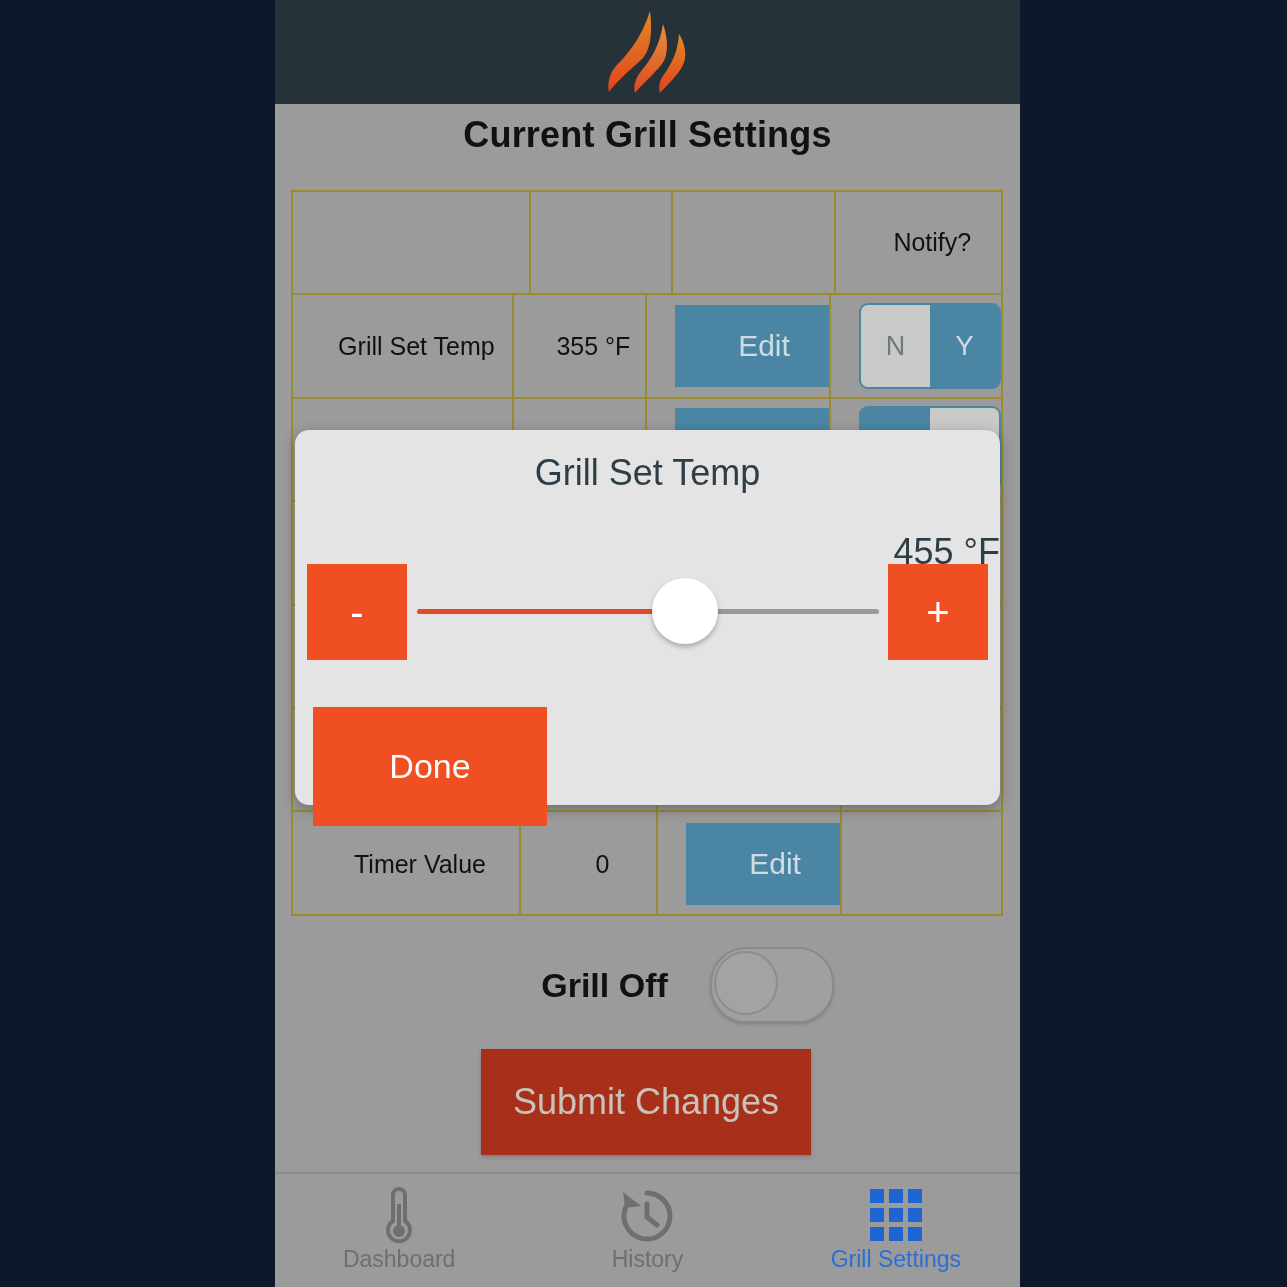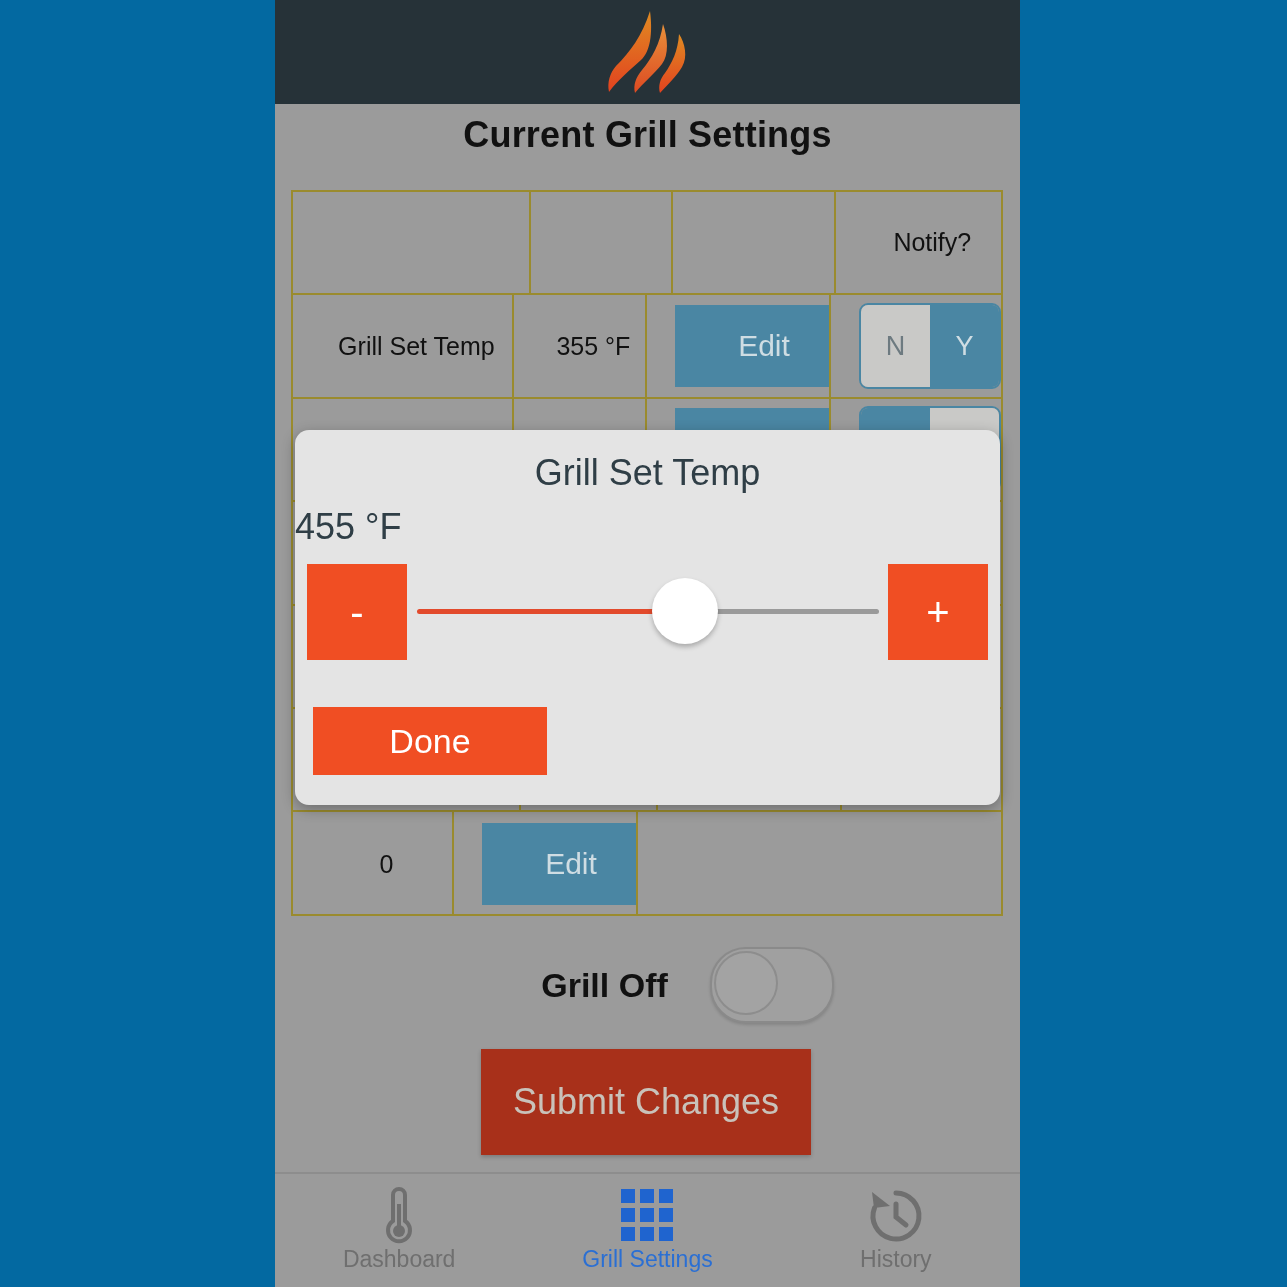--- a/index.html
+++ b/index.html
@@ -1,18 +1,18 @@
 <!DOCTYPE html>
 <html><head>
 <meta charset="utf-8">
 <style>
   html,body{margin:0;padding:0;background:#ffffff;}
   body{width:1287px;height:1287px;font-family:"Liberation Sans",sans-serif;overflow:hidden;}
 
-  #stage{position:relative;width:1287px;height:1287px;background:#0369a1;}
+  #stage{position:relative;width:1287px;height:1287px;background:#0f172a;}
 
   
   #app{position:absolute;left:275px;top:0;width:745px;height:1287px;background:#9b9b9b;overflow:hidden;}
 
   
   #header{position:absolute;left:0;top:0;width:745px;height:104px;background:#263238;}
   #logo{position:absolute;left:50%;top:8px;transform:translateX(-50%);width:96px;height:88px;}
 
   
   #page-title{position:absolute;left:0;top:114px;width:745px;text-align:center;
@@ -63,32 +63,32 @@
   .navicon{height:62px;display:flex;align-items:center;justify-content:center;}
   .navlabel{font-size:23px;color:#6f6f6f;}
   .navitem.active .navlabel{color:#2a6fd4;}
 
   
   #modal-wrap{position:absolute;left:0;top:0;width:745px;height:1287px;pointer-events:none;}
   #modal{position:absolute;left:20px;top:430px;width:705px;height:375px;background:#e4e4e4;
     border-radius:14px;box-shadow:0 4px 14px rgba(0,0,0,.3);pointer-events:auto;}
   #modal-title{position:absolute;left:0;top:22px;width:100%;text-align:center;
     font-size:36px;color:#2f3e46;}
-  #modal-value{position:absolute;left:0;top:76px;width:100%;text-align:left;
+  #modal-value{position:absolute;left:0;top:101px;width:100%;text-align:right;
     font-size:36px;color:#2f3e46;}
   .stepbtn{position:absolute;top:134px;width:100px;height:96px;background:#f04e23;
     color:#ffffff;display:flex;align-items:center;justify-content:center;font-size:40px;}
   #minus-btn{left:12px;}
   #plus-btn{right:12px;}
   #slider{position:absolute;left:122px;top:176px;width:462px;height:12px;}
   #track-fill{position:absolute;left:0;top:3px;height:5px;background:#e24a2c;border-radius:3px;}
   #track-rest{position:absolute;top:3px;right:0;height:5px;background:#9a9a9a;border-radius:3px;}
   #thumb{position:absolute;top:-28px;width:66px;height:66px;border-radius:50%;background:#ffffff;
     box-shadow:0 3px 5px rgba(0,0,0,.25);transform:translateX(-33px);}
-  .modalbtn{position:absolute;top:277px;width:234px;height:68px;background:#f04e23;
+  .modalbtn{position:absolute;top:277px;width:234px;height:119px;background:#f04e23;
     color:#ffffff;display:flex;align-items:center;justify-content:center;font-size:34px;}
   #done-btn{left:18px;}
   #cancel-btn{right:18px;}
 </style>
 </head>
 <body>
 
 <div id="stage">
  <div id="app">
 
@@ -178,20 +178,23 @@
     <div class="trow" style="top:517px;">
       <div class="tc c1"></div>
       <div class="tc c2"></div>
       <div class="tc c3">
         <div class="editbtn"></div>
           </div>
       <div class="tc c4"></div>
     </div>
 
     <div class="trow last" style="top:620.4px;">
+      <div class="tc c1">
+        <span class="celltext">Timer Value</span>
+      </div>
       <div class="tc c2">
         <span class="celltext">0</span>
       </div>
       <div class="tc c3">
         <div class="editbtn">Edit</div>
       </div>
       <div class="tc c4"></div>
     </div>
   </div>
 
@@ -208,20 +211,31 @@
 
     <div class="navitem">
       <div class="navicon">
         <svg width="36" height="58" viewBox="0 0 36 58">
           <path d="M18 3 a6 6 0 0 1 6 6 v26 a11 11 0 1 1 -12 0 V9 a6 6 0 0 1 6 -6 z" fill="none" stroke="#6f6f6f" stroke-width="4"></path>
           <circle cx="18" cy="45" r="6" fill="#6f6f6f"></circle>
           <rect x="16" y="18" width="4" height="24" fill="#6f6f6f"></rect>
         </svg>
       </div>
       <span class="navlabel">Dashboard</span>
+    </div>
+
+    <div class="navitem">
+      <div class="navicon">
+        <svg width="60" height="58" viewBox="0 0 60 58">
+          <path d="M30 7 a23 23 0 1 1 -21.5 14.8" fill="none" stroke="#6f6f6f" stroke-width="5" stroke-linecap="round"></path>
+          <path d="M6 6 L8 22 L24 20 Z" fill="#6f6f6f"></path>
+          <path d="M30 18 v13 l10 8" fill="none" stroke="#6f6f6f" stroke-width="5" stroke-linecap="round"></path>
+        </svg>
+      </div>
+      <span class="navlabel">History</span>
     </div>
 
     <div class="navitem active">
       <div class="navicon">
         <svg width="56" height="56" viewBox="0 0 56 56">
           <g fill="#1f64cf">
             <rect x="2" y="2" width="14" height="14"></rect>
                 <rect x="21" y="2" width="14" height="14"></rect>
                 <rect x="40" y="2" width="14" height="14"></rect>
             <rect x="2" y="21" width="14" height="14"></rect>
@@ -229,31 +243,20 @@
                 <rect x="40" y="21" width="14" height="14"></rect>
             <rect x="2" y="40" width="14" height="14"></rect>
                 <rect x="21" y="40" width="14" height="14"></rect>
                 <rect x="40" y="40" width="14" height="14"></rect>
           </g>
         </svg>
       </div>
       <span class="navlabel">Grill Settings</span>
     </div>
 
-    <div class="navitem">
-      <div class="navicon">
-        <svg width="60" height="58" viewBox="0 0 60 58">
-          <path d="M30 7 a23 23 0 1 1 -21.5 14.8" fill="none" stroke="#6f6f6f" stroke-width="5" stroke-linecap="round"></path>
-          <path d="M6 6 L8 22 L24 20 Z" fill="#6f6f6f"></path>
-          <path d="M30 18 v13 l10 8" fill="none" stroke="#6f6f6f" stroke-width="5" stroke-linecap="round"></path>
-        </svg>
-      </div>
-      <span class="navlabel">History</span>
-    </div>
-
 
   </div>
 
   <div id="modal-wrap">
     <div id="modal">
       <div id="modal-title">Grill Set Temp</div>
       <div id="modal-value">455 °F</div>
 
       <div class="stepbtn" id="minus-btn">-</div>
       <div class="stepbtn" id="plus-btn">+</div>

